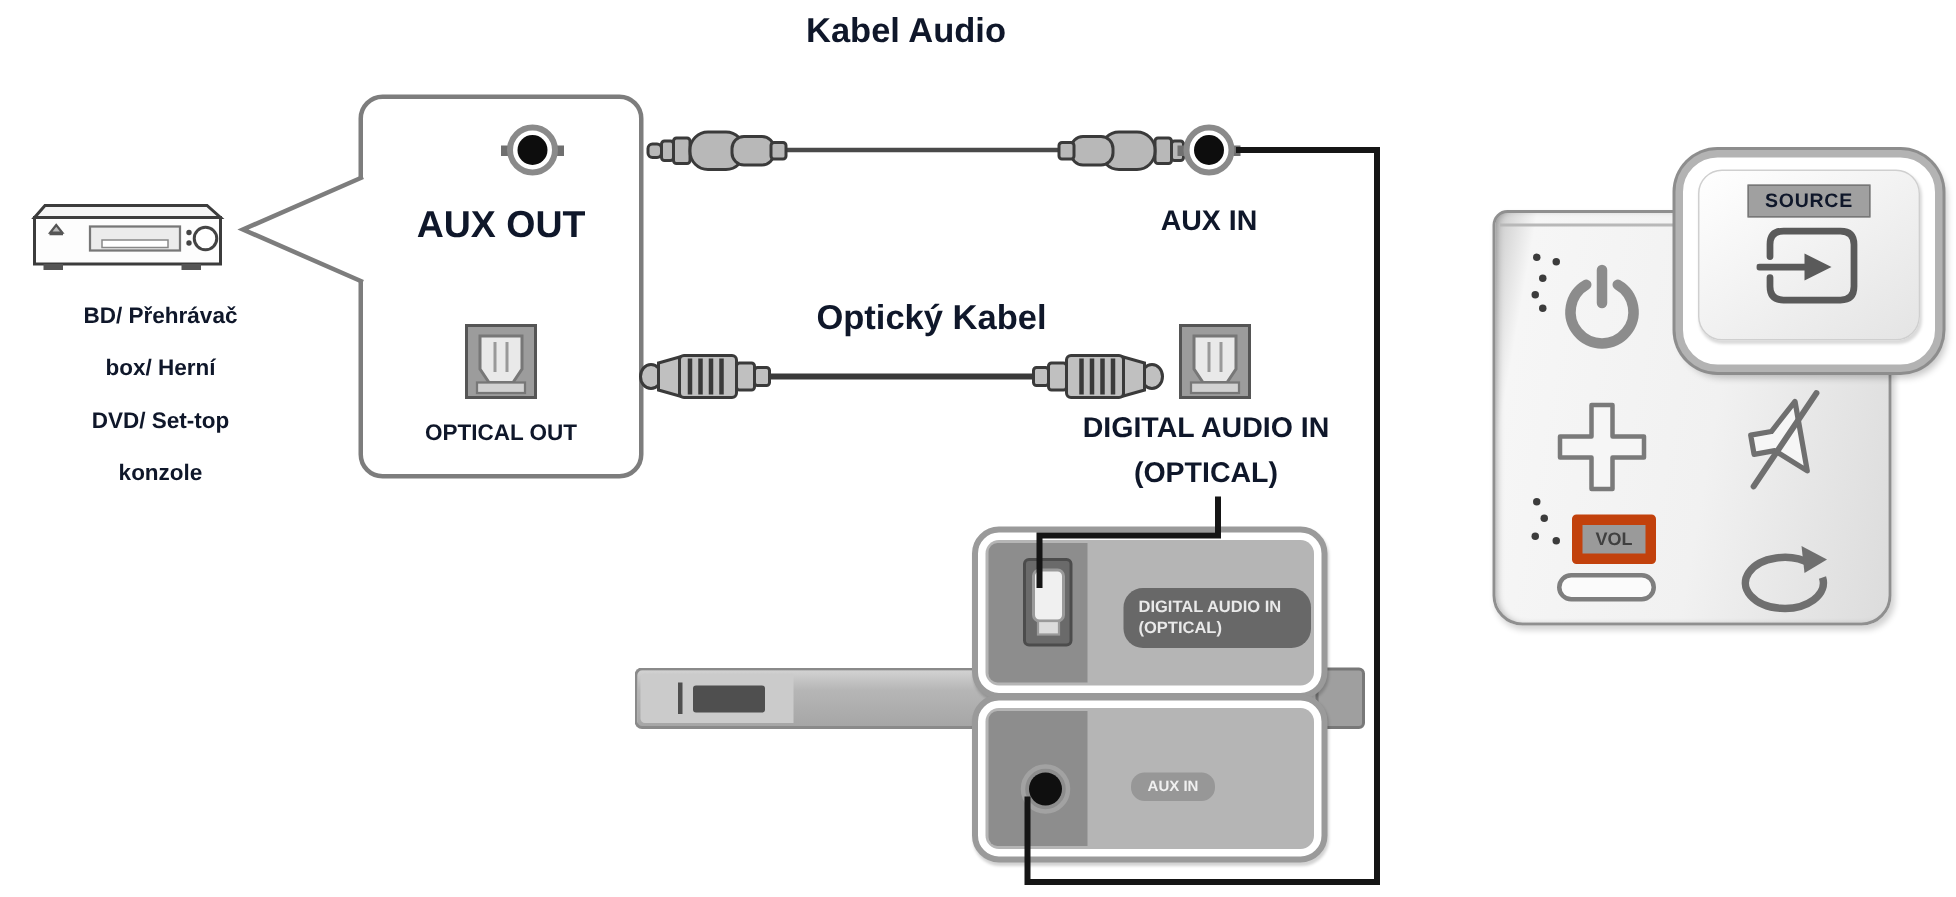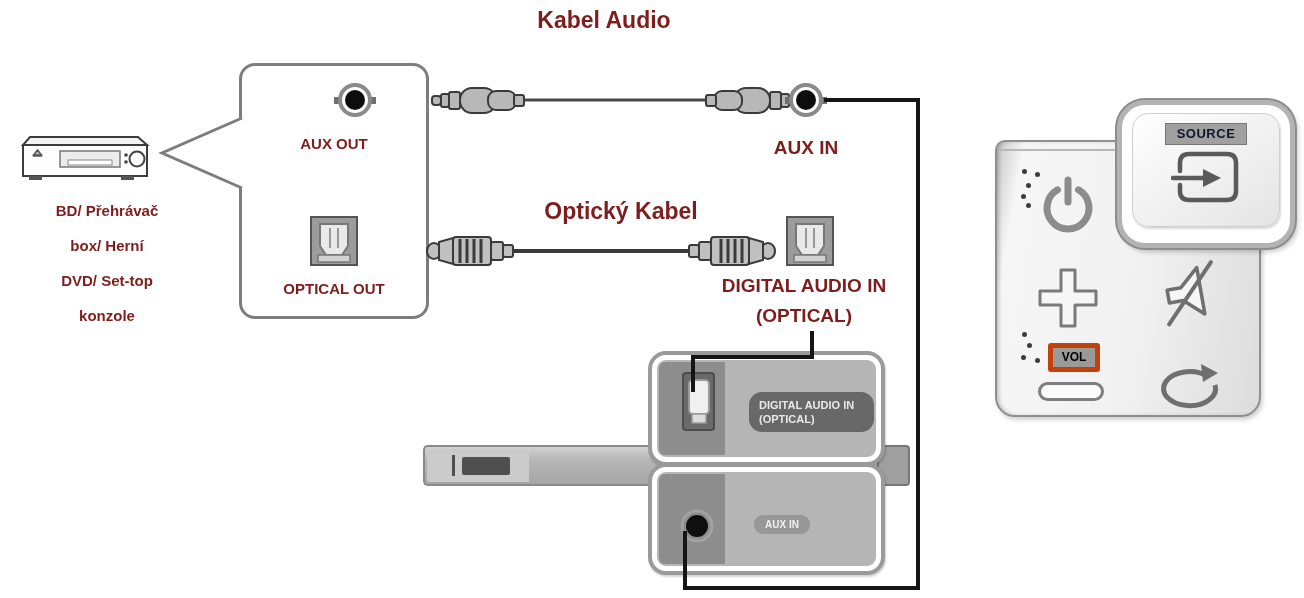--- a/index.html
+++ b/index.html
@@ -1,32 +1,32 @@
 <!DOCTYPE html>
 <html><head>
 <meta charset="utf-8">
 <style>
   html,body{margin:0;padding:0;background:#ffffff;}
   body{font-family:"Liberation Sans",sans-serif;font-weight:bold;color:#161616;}
   .stage{position:relative;width:1304px;height:598px;background:#fff;overflow:hidden;}
   .abs{position:absolute;}
-  .lbl{position:absolute;text-align:center;font-weight:bold;color:#7f1d1d;line-height:1.2;}
+  .lbl{position:absolute;text-align:center;font-weight:bold;color:#0f172a;line-height:1.2;}
   .panel{position:absolute;background:#fff;border:3px solid #7d7d7d;border-radius:16px;}
   .callout-sec{position:absolute;background:#fff;border:4px solid #9a9a9a;border-radius:18px;box-shadow:1px 2px 2px rgba(0,0,0,.18);}
   .sec-inner{position:absolute;left:5px;top:5px;right:5px;bottom:5px;background:#b5b5b5;border-radius:9px;}
   .sec-strip{position:absolute;left:7px;top:7px;width:66px;bottom:7px;background:#8d8d8d;border-radius:6px 0 0 6px;}
   .badge-dark{position:absolute;background:#686868;border-radius:13px;color:#e9e9e9;font-size:11px;line-height:14px;padding:6px 6px 4px 10px;font-weight:bold;}
   .badge-pill{position:absolute;background:#979797;border-radius:9px;color:#f0f0f0;font-size:10px;text-align:center;font-weight:bold;}
   .remote{position:absolute;left:995px;top:140px;width:262px;height:273px;border:2px solid #8f8f8f;border-radius:10px 10px 20px 20px;
           background:linear-gradient(100deg,#c9c9c9 0%,#f6f6f6 9%,#f1f1f1 55%,#dcdcdc 100%);
           box-shadow:inset 3px 0 5px -2px rgba(0,0,0,.3), 2px 3px 4px rgba(0,0,0,.18);}
   .remote-topline{position:absolute;left:3px;right:3px;top:7px;border-top:2px solid #b8b8b8;}
   .dot{position:absolute;width:5px;height:5px;border-radius:50%;background:#3c3c3c;}
-  .vol-badge{position:absolute;left:1048px;top:343px;width:42px;height:19px;background:#9a9a9a;border:5px solid #c2410c;border-radius:3px;
-             color:#000000;font-size:12px;line-height:18px;text-align:center;font-weight:bold;}
+  .vol-badge{position:absolute;left:1048px;top:343px;width:42px;height:19px;background:#9a9a9a;border:7px solid #c2410c;border-radius:3px;
+             color:#404040;font-size:12px;line-height:18px;text-align:center;font-weight:bold;}
   .minus-pill{position:absolute;left:1038px;top:382px;width:66px;height:19px;border:3px solid #7e7e7e;border-radius:12px;background:#fbfbfb;box-sizing:border-box;}
   .src-callout{position:absolute;left:1117px;top:100px;width:178px;height:148px;background:#fff;border:5px solid #b3b3b3;border-radius:28px;
                box-shadow:0 0 0 2px #8d8d8d, 3px 4px 5px rgba(0,0,0,.22);box-sizing:border-box;}
   .src-btn{position:absolute;left:10px;top:8px;width:146px;height:112px;border-radius:16px;border:1px solid #cfcfcf;
            background:linear-gradient(145deg,#ffffff,#e4e4e4);box-shadow:1px 2px 2px rgba(0,0,0,.15);text-align:center;}
   .src-badge{display:inline-block;margin-top:9px;min-width:72px;padding:1px 4px;background:#a0a0a0;border:1px solid #777;
              color:#0f172a;font-size:13px;line-height:18px;font-weight:bold;letter-spacing:.5px;}
   .soundbar{position:absolute;left:423px;top:445px;width:455px;height:41px;border:2px solid #8a8a8a;border-right:none;border-radius:5px 0 0 5px;
             background:linear-gradient(#d2d2d2,#b6b6b6 35%,#a6a6a6);box-sizing:border-box;}
   .soundbar-light{position:absolute;left:2px;top:2px;width:102px;height:33px;background:#cbcbcb;border-radius:3px 0 0 3px;}
@@ -88,21 +88,21 @@
     <div>konzole</div>
   </div>
 
   <div class="panel" style="left:239px;top:63px;width:184px;height:250px;">
     <svg class="abs" style="left:91px;top:15px;" width="44" height="40" viewBox="0 0 44 40">
       <rect x="1" y="16" width="5" height="7" fill="#6f6f6f"></rect>
       <rect x="38" y="16" width="5" height="7" fill="#6f6f6f"></rect>
       <circle cx="22" cy="19" r="15" fill="#fff" stroke="#8a8a8a" stroke-width="4"></circle>
       <circle cx="22" cy="19" r="10" fill="#0d0d0d"></circle>
     </svg>
-    <div class="lbl" style="left:0;top:69px;width:100%;font-size:15px;">AUX OUT</div>
+    <div class="lbl" style="left:0;top:69px;width:100%;font-size:25px;">AUX OUT</div>
     <svg class="abs" style="left:68px;top:150px;" width="48" height="50" viewBox="0 0 48 50">
       <rect x="1" y="1" width="46" height="48" fill="#9c9c9c" stroke="#555" stroke-width="2"></rect>
       <path d="M10,8 h28 v22 l-6,9 h-16 l-6,-9 z" fill="#e9e9e9" stroke="#777" stroke-width="2"></path>
       <line x1="20" y1="12" x2="20" y2="32" stroke="#999" stroke-width="2"></line>
       <line x1="28" y1="12" x2="28" y2="32" stroke="#999" stroke-width="2"></line>
       <rect x="8" y="39" width="32" height="7" fill="#d2d2d2" stroke="#777" stroke-width="1.5"></rect>
     </svg>
     <div class="lbl" style="left:0;top:214px;width:100%;font-size:15px;">OPTICAL OUT</div>
   </div>
 

